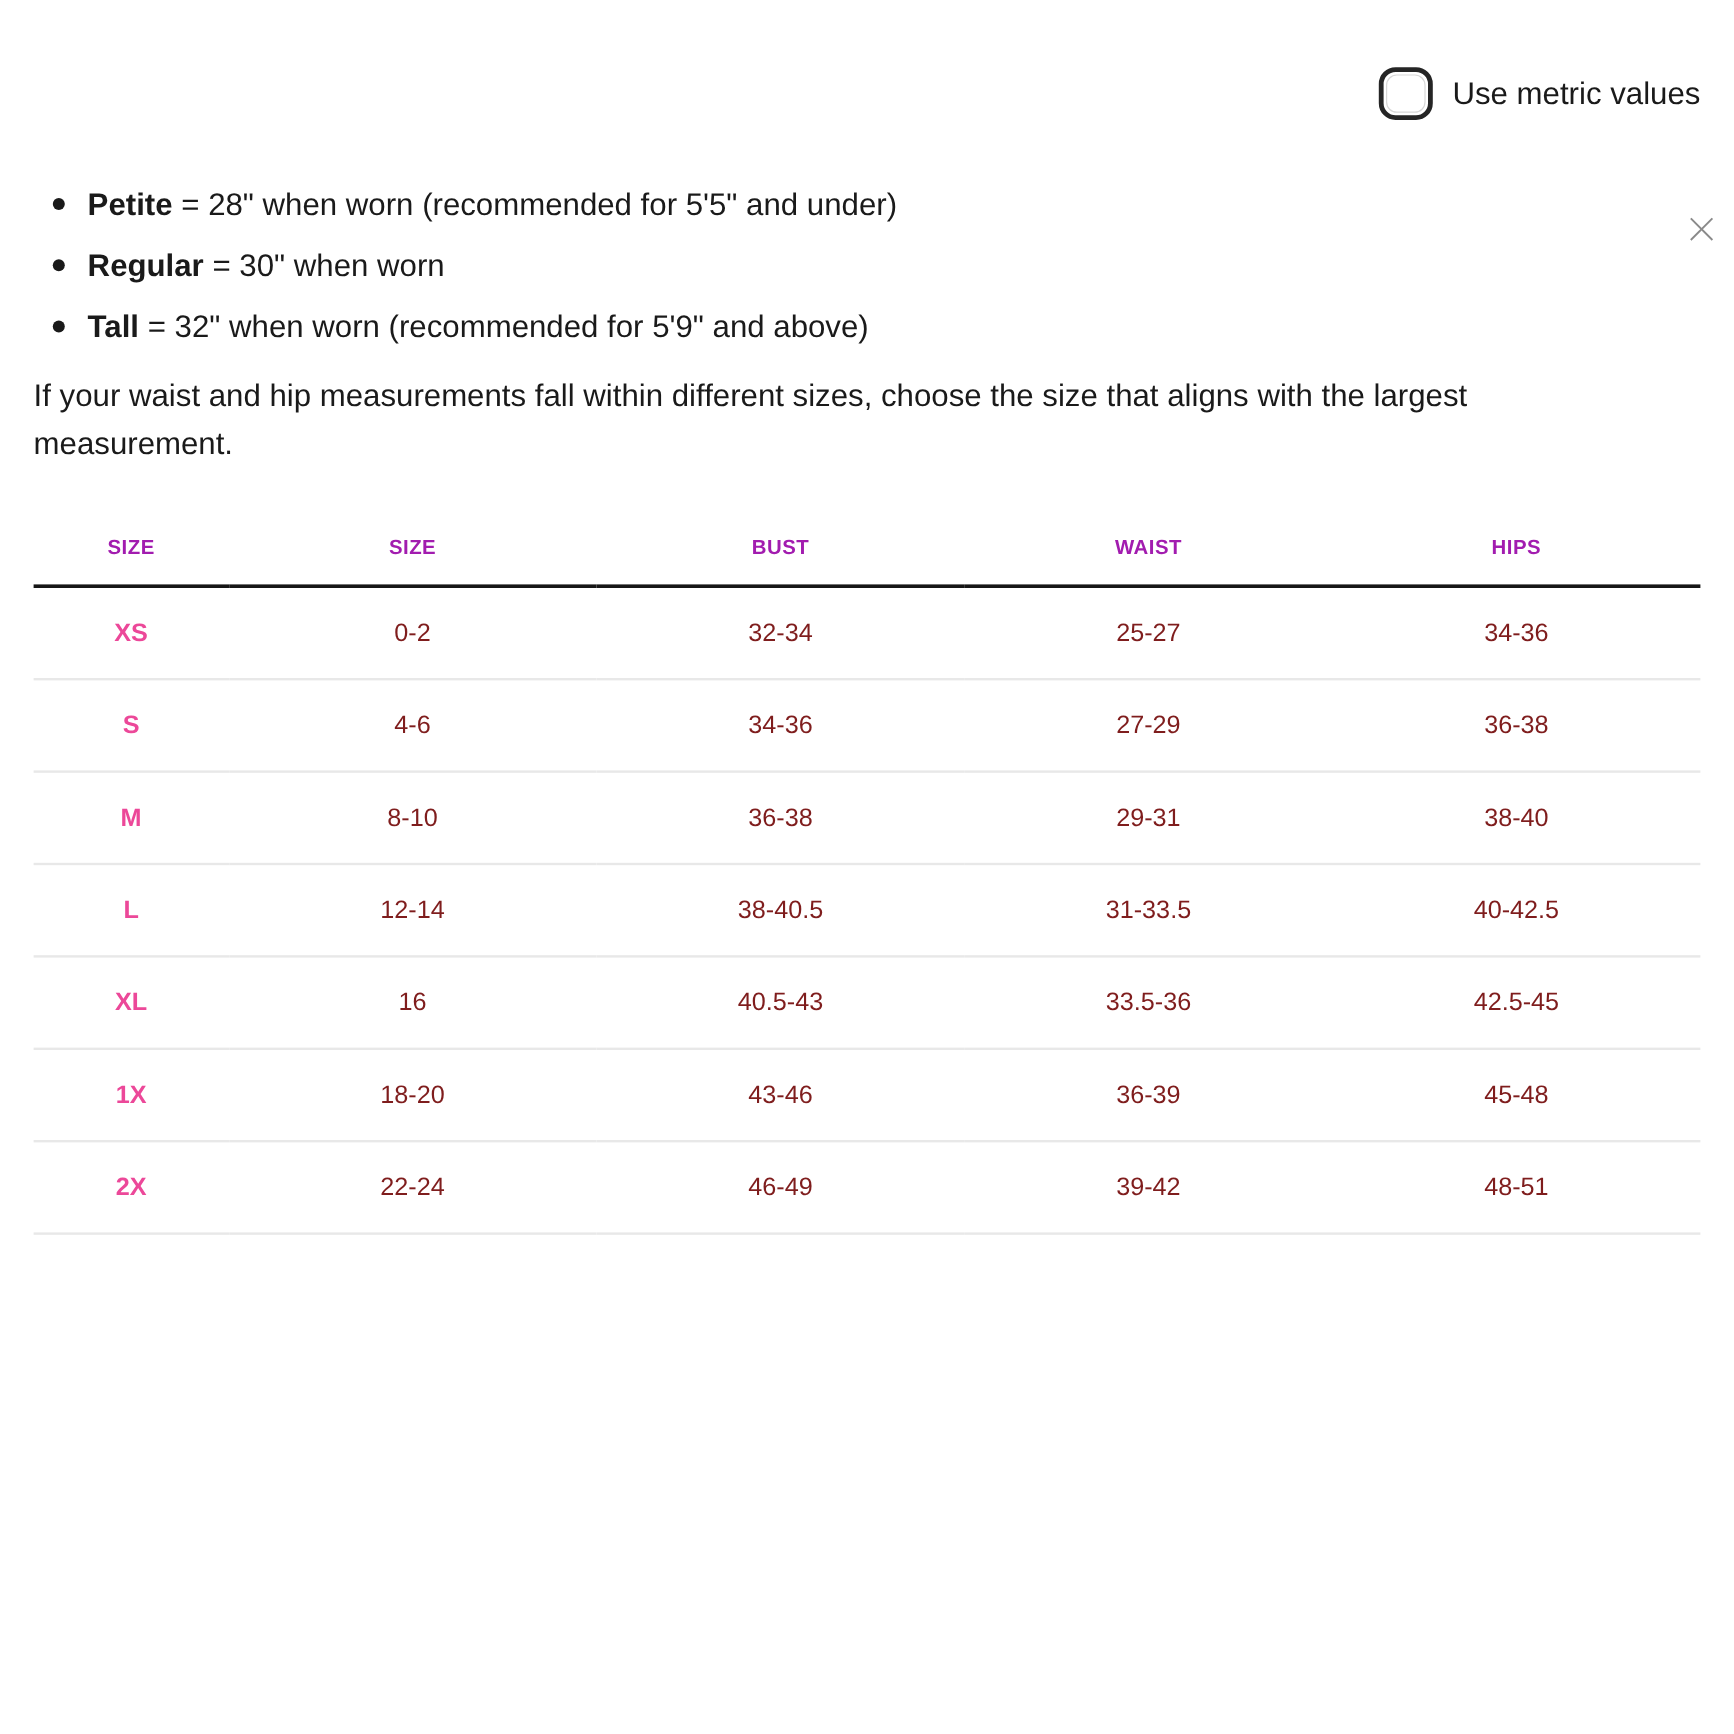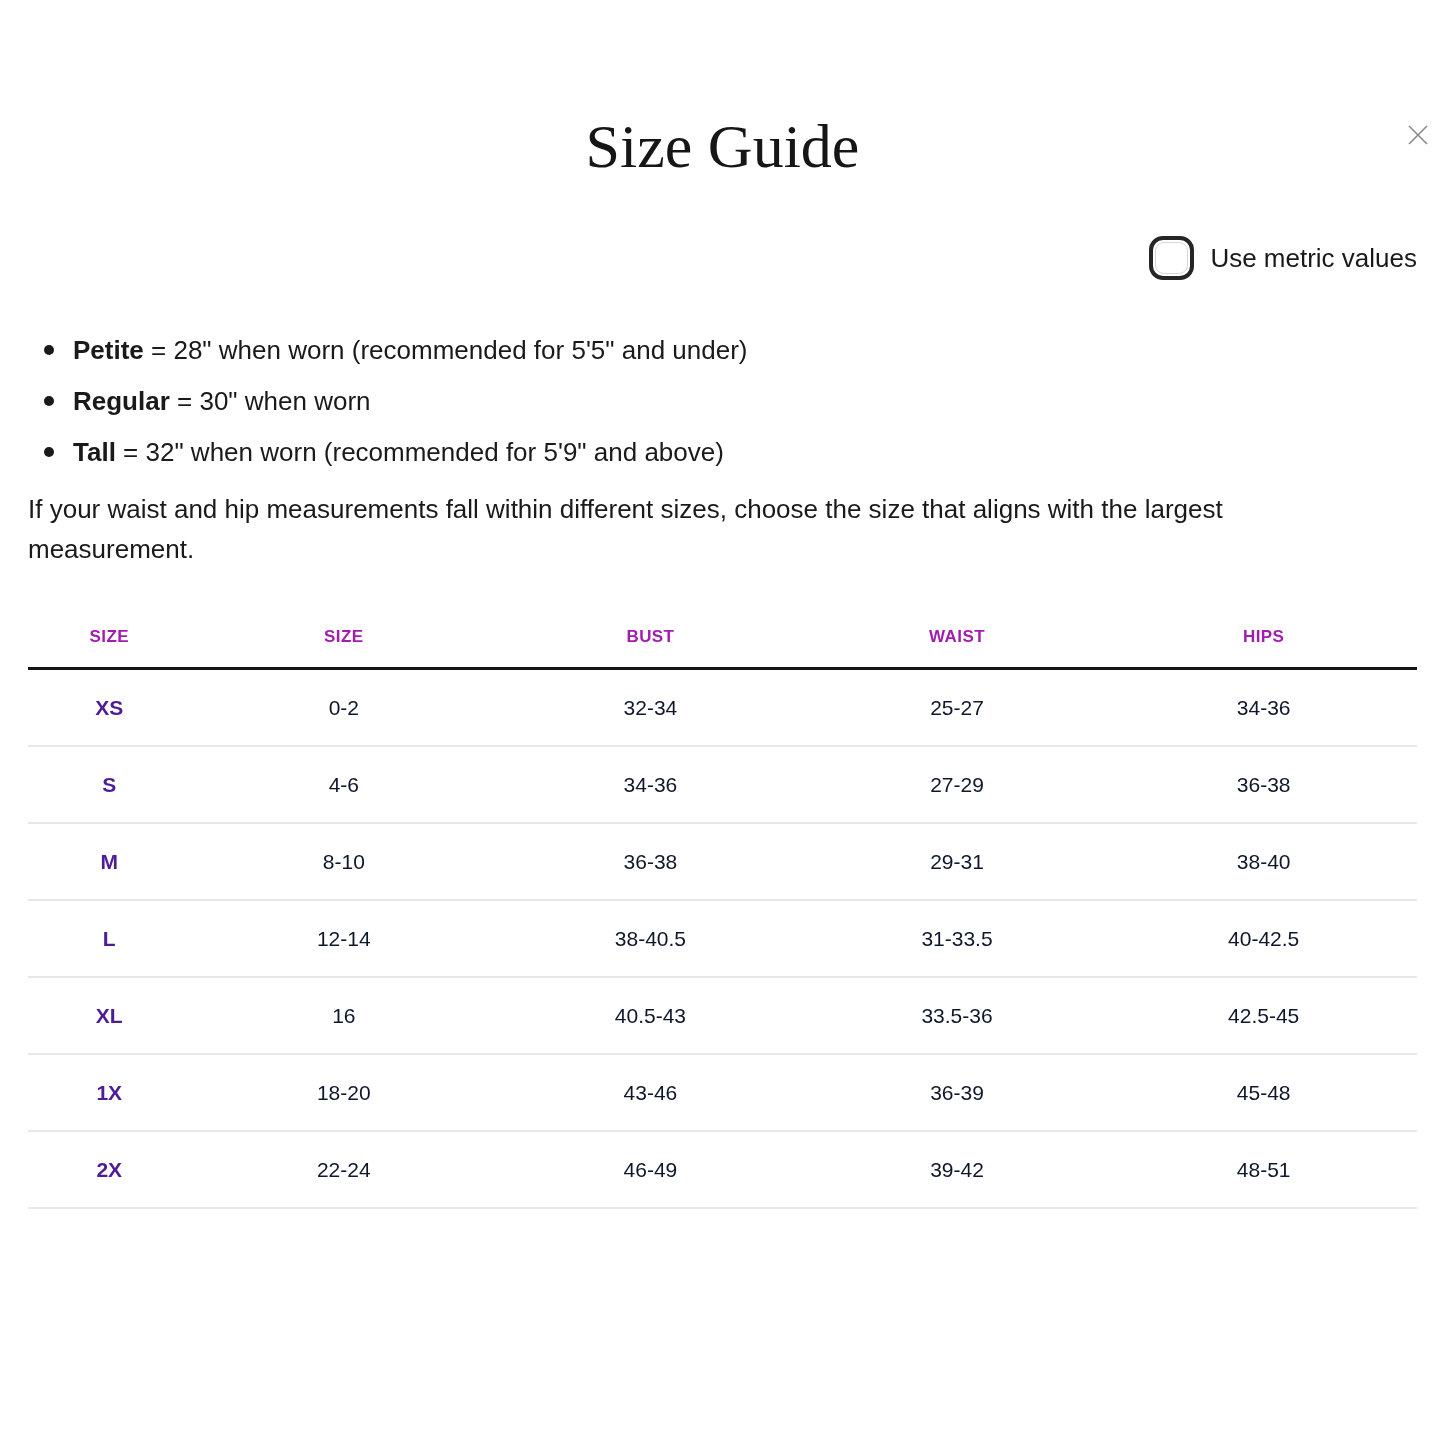--- a/index.html
+++ b/index.html
@@ -127,41 +127,40 @@
     letter-spacing: 0.4px;
     text-align: center;
     color: #a21caf;
     padding: 0 0 20px 0;
     border-bottom: 3px solid #161616;
   }
   .size-table td {
     text-align: center;
     font-size: 21px;
     height: 73px;
-    color: #0f172a;
+    color: #7f1d1d;
     border-bottom: 2px solid #e8e8e8;
   }
   .size-table td.size-col {
     font-weight: 700;
-    color: #4c1d95;
+    color: #ec4899;
   }
 </style>
 </head>
 <body>
 
 <div class="modal">
 
   <button class="close-btn" aria-label="Close">
     <svg width="22" height="22" viewBox="0 0 22 22">
       <line x1="2" y1="2" x2="20" y2="20" stroke="#8a8a8a" stroke-width="1.6"></line>
       <line x1="20" y1="2" x2="2" y2="20" stroke="#8a8a8a" stroke-width="1.6"></line>
     </svg>
   </button>
 
-  <h1 class="title">Size Guide</h1>
 
   <div class="metric-row">
     <span class="checkbox" role="checkbox" aria-checked="false"></span>
     <span class="metric-label">Use metric values</span>
   </div>
 
   <ul class="notes">
       <li><strong>Petite</strong><span> = 28" when worn (recommended for 5'5" and under)</span></li>
       <li><strong>Regular</strong><span> = 30" when worn</span></li>
       <li><strong>Tall</strong><span> = 32" when worn (recommended for 5'9" and above)</span></li>

